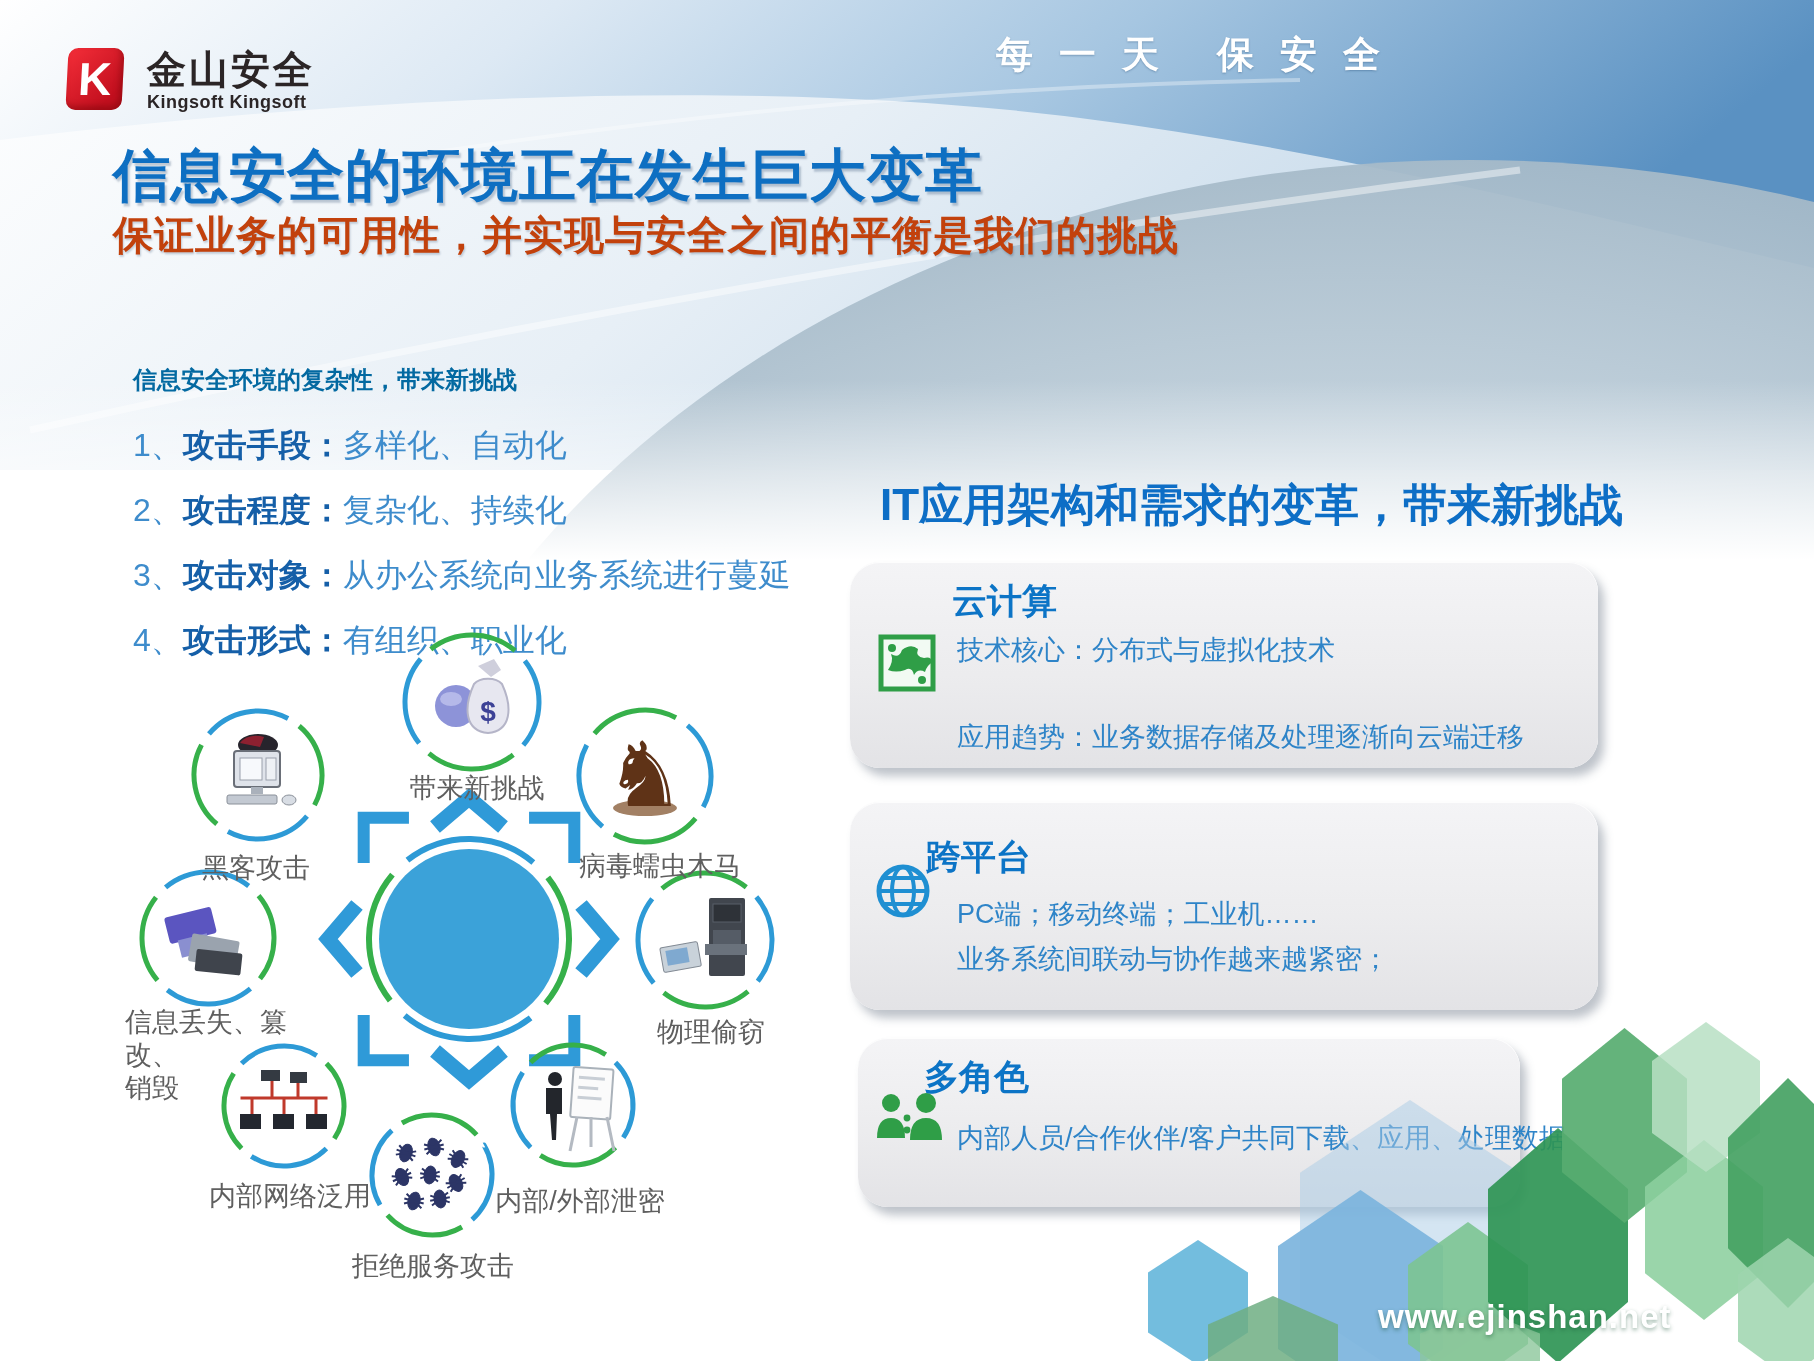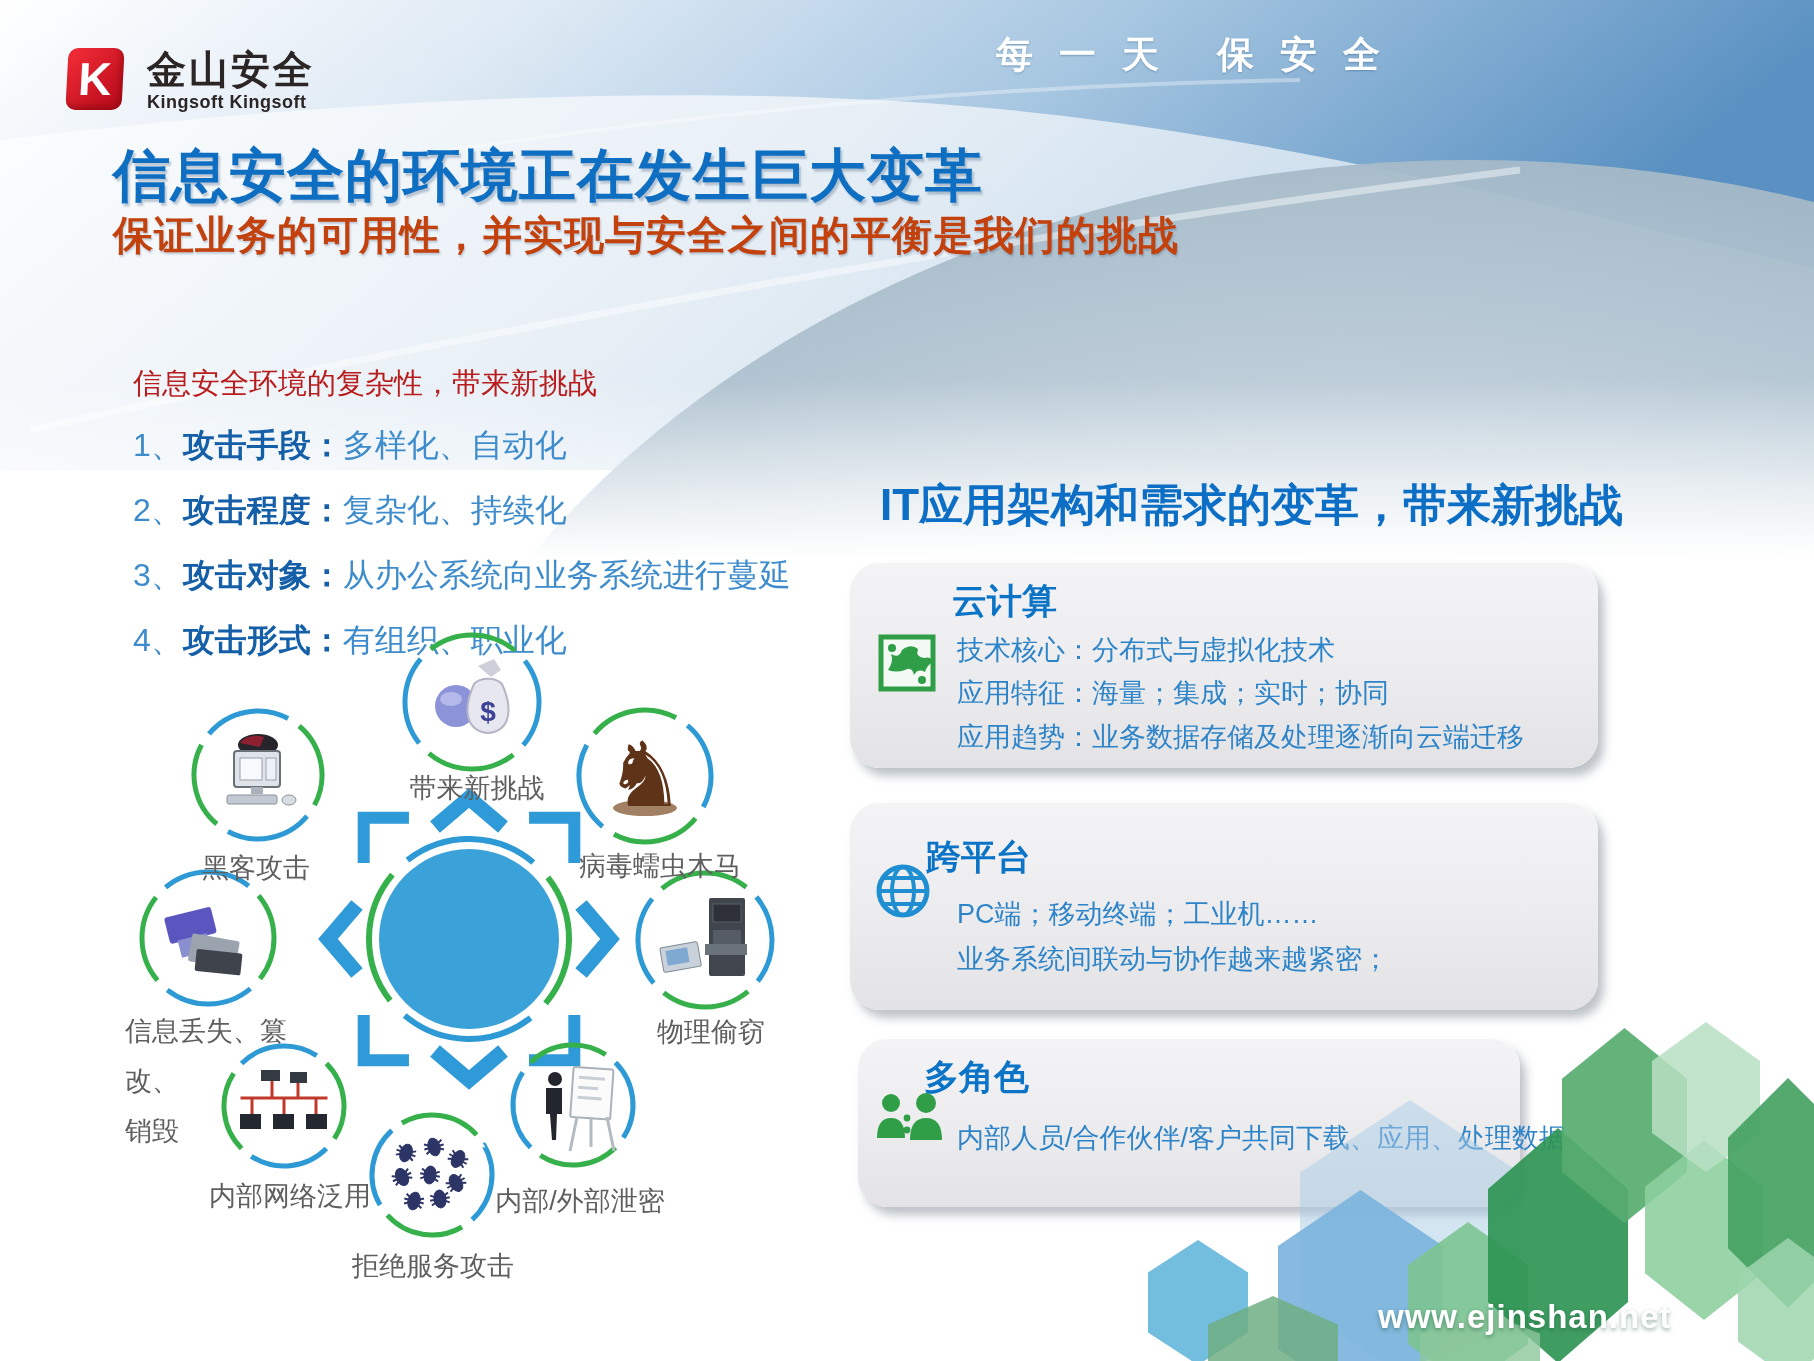--- a/index.html
+++ b/index.html
@@ -20,31 +20,31 @@
           text-shadow:0 1px 2px rgba(30,70,110,.35);}
   .slogan span{margin-right:26px;}
   .slogan span.gap{margin-right:58px;}
   .slogan span:last-child{margin-right:0;}
   
   .main-title{position:absolute;left:113px;top:138px;font-size:57px;font-weight:bold;color:#0e6fc2;
               letter-spacing:1px;text-shadow:2px 3px 2px rgba(20,50,90,.25);}
   .sub-title{position:absolute;left:113px;top:208px;font-size:40px;font-weight:bold;color:#c2410c;
              letter-spacing:1px;text-shadow:1px 2px 2px rgba(20,50,90,.22);}
   
-  .left-heading{position:absolute;left:133px;top:364px;font-size:29px;font-weight:normal;color:#b91c1c;}
+  .left-heading{position:absolute;left:133px;top:364px;font-size:24px;font-weight:bold;color:#0369a1;}
   .attack-list{position:absolute;left:133px;top:424px;font-size:32px;}
   .attack-item{margin-bottom:21px;white-space:nowrap;}
   .attack-num{color:#3e8ccc;}
   .attack-label{color:#155fa8;font-weight:bold;}
   .attack-value{color:#3e8ccc;}
   
   #diagram{position:absolute;left:120px;top:540px;width:680px;height:790px;}
   #diagram svg{position:absolute;left:0;top:0;}
   .dlabel{position:absolute;font-size:27px;color:#5f5f5f;white-space:nowrap;transform:translateX(-50%);}
-  .dlabel.left-align{transform:none;white-space:normal;width:190px;line-height:50px;}
+  .dlabel.left-align{transform:none;white-space:normal;width:190px;line-height:33px;}
   
   .right-heading{position:absolute;left:880px;top:476px;font-size:44px;font-weight:bold;color:#0d6ec6;}
   .card{position:absolute;background:linear-gradient(180deg,#f4f4f6 0%,#ececee 55%,#e3e3e6 100%);
         border-radius:30px;box-shadow:6px 8px 10px rgba(110,122,138,.45), inset 0 1px 0 rgba(255,255,255,.8);}
   #card-cloud{left:850px;top:562px;width:748px;height:206px;}
   #card-platform{left:850px;top:802px;width:748px;height:208px;}
   #card-roles{left:858px;top:1038px;width:662px;height:169px;}
   .card-title{position:absolute;font-size:35px;font-weight:bold;color:#0c74c6;}
   .card-line{position:absolute;font-size:27px;color:#2e84c8;white-space:nowrap;}
   .card-icon{position:absolute;}
@@ -301,21 +301,20 @@
 
   <div class="card" id="card-cloud">
     <div class="card-title" style="left:78px;top:16px;margin-left:24px;">云计算</div>
     <svg class="card-icon" style="left:28px;top:72px;" width="58" height="58" viewBox="0 0 58 58">
       <rect x="3" y="3" width="52" height="52" fill="#f2faf3" stroke="#2f9e47" stroke-width="5"></rect>
       <path d="M10,36 q6,-9 3,-16 q8,5 11,-4 q9,-7 16,-1 q-3,8 6,9 q7,-2 9,4 q-6,3 -8,10 q-7,-4 -11,3 q-2,-9 -9,-5 q-9,3 -17,0 z" fill="#2f9e47"></path>
       <circle cx="14" cy="14" r="4" fill="#2f9e47"></circle>
       <circle cx="44" cy="46" r="4" fill="#2f9e47"></circle>
     </svg>
     <div class="card-line" style="left:107px;top:70px;">技术核心：分布式与虚拟化技术</div>
-    <div class="card-line" style="left:107px;top:113px;">应用特征：海量；集成；实时；协同</div>
     <div class="card-line" style="left:107px;top:157px;">应用趋势：业务数据存储及处理逐渐向云端迁移</div>
   </div>
 
   <div class="card" id="card-platform">
     <div class="card-title" style="left:76px;top:32px;">跨平台</div>
     <svg class="card-icon" style="left:24px;top:60px;" width="58" height="58" viewBox="0 0 58 58">
       <circle cx="29" cy="29" r="24" fill="none" stroke="#1f8fd2" stroke-width="5"></circle>
       <ellipse cx="29" cy="29" rx="11" ry="24" fill="none" stroke="#1f8fd2" stroke-width="4"></ellipse>
       <path d="M5,29 H53 M9,16 H49 M9,42 H49" stroke="#1f8fd2" stroke-width="4" fill="none"></path>
     </svg>

